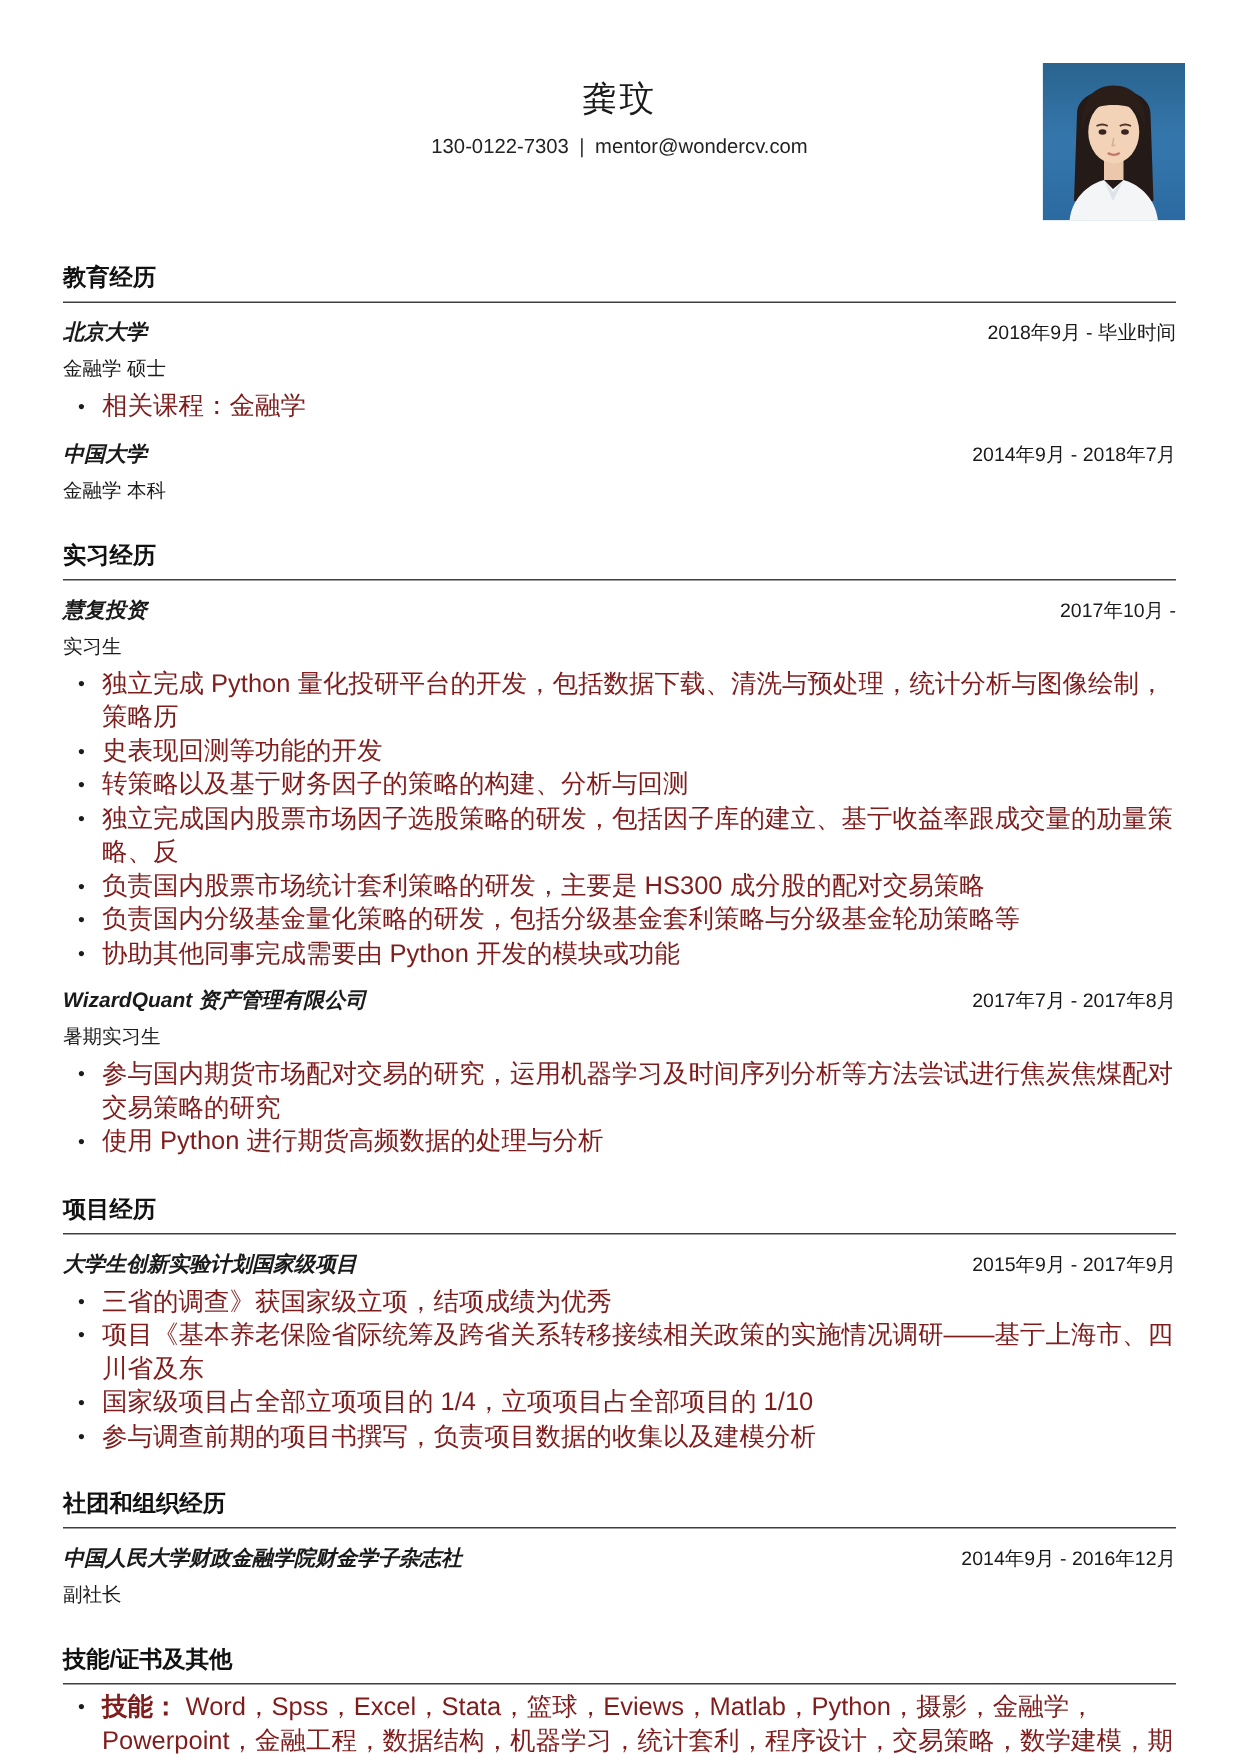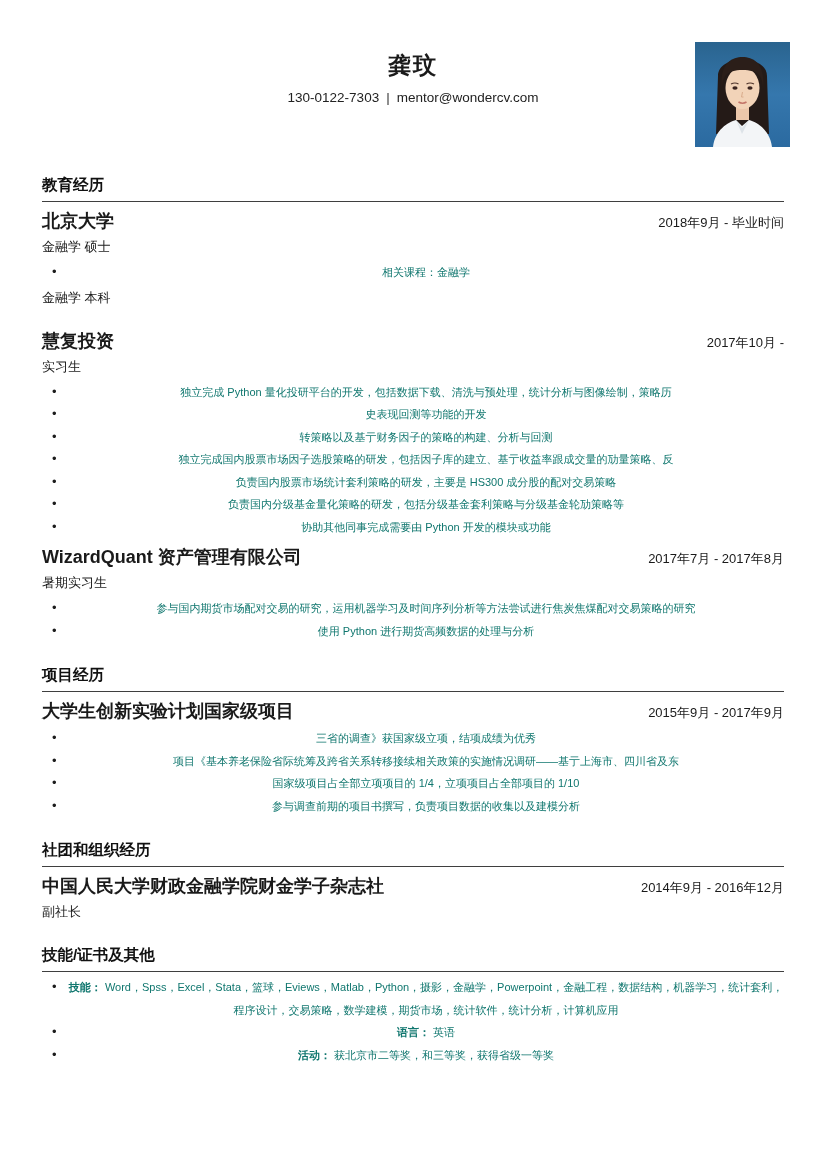--- a/index.html
+++ b/index.html
@@ -6,21 +6,21 @@
   html,body { background:#ffffff; }
   body {
     width:826px; height:1169px; margin:0 auto;
     font-family:"Liberation Sans","DejaVu Sans",sans-serif;
     color:#1a1a1a;
   }
   .page { position:relative; width:826px; height:1169px; padding:0 42px; overflow:hidden; }
 
   
   .header { text-align:center; padding-top:50px; }
-  .name { font-size:23px; font-weight:bold; letter-spacing:2px; line-height:30px; }
+  .name { font-size:23px; font-weight:normal; letter-spacing:2px; line-height:30px; }
   .contact { margin-top:9px; font-size:13.5px; color:#222; line-height:18px; }
   .contact .sep { margin:0 7px; color:#333; }
 
   .photo {
     position:absolute; top:42px; right:36px;
     width:95px; height:105px; overflow:hidden;
   }
   .photo svg { display:block; }
 
   
@@ -28,27 +28,27 @@
   .section { margin-top:23px; }
   .section:first-child { margin-top:0; }
   .section-title {
     font-size:15.5px; font-weight:bold; color:#111;
     padding-bottom:5px; border-bottom:1.5px solid #3f3f3f;
   }
   .entry-head {
     display:flex; justify-content:space-between; align-items:baseline;
     margin-top:9px; line-height:21px;
   }
-  .entry-title { font-size:18px; font-weight:bold; }
+  .entry-title { font-size:14px; font-weight:bold;font-style:italic; }
   .entry-date { font-size:13px; font-weight:normal; white-space:nowrap; }
   .entry-subtitle { font-size:13px; margin-top:4px; line-height:20px; }
   ul.bullets { list-style:none; margin-top:4px; }
   li.bullet {
     position:relative; padding-left:26px;
-    font-size:11px; line-height:22.5px; color:#0f766e;text-align:center;
+    font-size:17px; line-height:22.5px; color:#7f1d1d;
   }
   li.bullet::before {
     content:"•"; position:absolute; left:10px; top:0;
     font-size:13px; color:#1c1c1c;
   }
   .b-label { font-weight:bold; }
 </style>
 </head>
 <body>
 
@@ -102,27 +102,32 @@
         <span class="entry-title">北京大学</span>
         <span class="entry-date">2018年9月 - 毕业时间</span>
       </div>
       <div class="entry-subtitle">金融学 硕士</div>
       <ul class="bullets">
     <li class="bullet"><span class="b-text">相关课程：金融学</span></li>
   </ul>
     </div>
 
     <div class="entry">
+      <div class="entry-head">
+        <span class="entry-title">中国大学</span>
+        <span class="entry-date">2014年9月 - 2018年7月</span>
+      </div>
       <div class="entry-subtitle">金融学 本科</div>
 
     </div>
   </div>
     </section>
 
     <section class="section">
+      <h2 class="section-title">实习经历</h2>
       <div class="entries">
     <div class="entry">
       <div class="entry-head">
         <span class="entry-title">慧复投资</span>
         <span class="entry-date">2017年10月 -</span>
       </div>
       <div class="entry-subtitle">实习生</div>
       <ul class="bullets">
     <li class="bullet"><span class="b-text">独立完成 Python 量化投研平台的开发，包括数据下载、清洗与预处理，统计分析与图像绘制，策略历</span></li>
 

